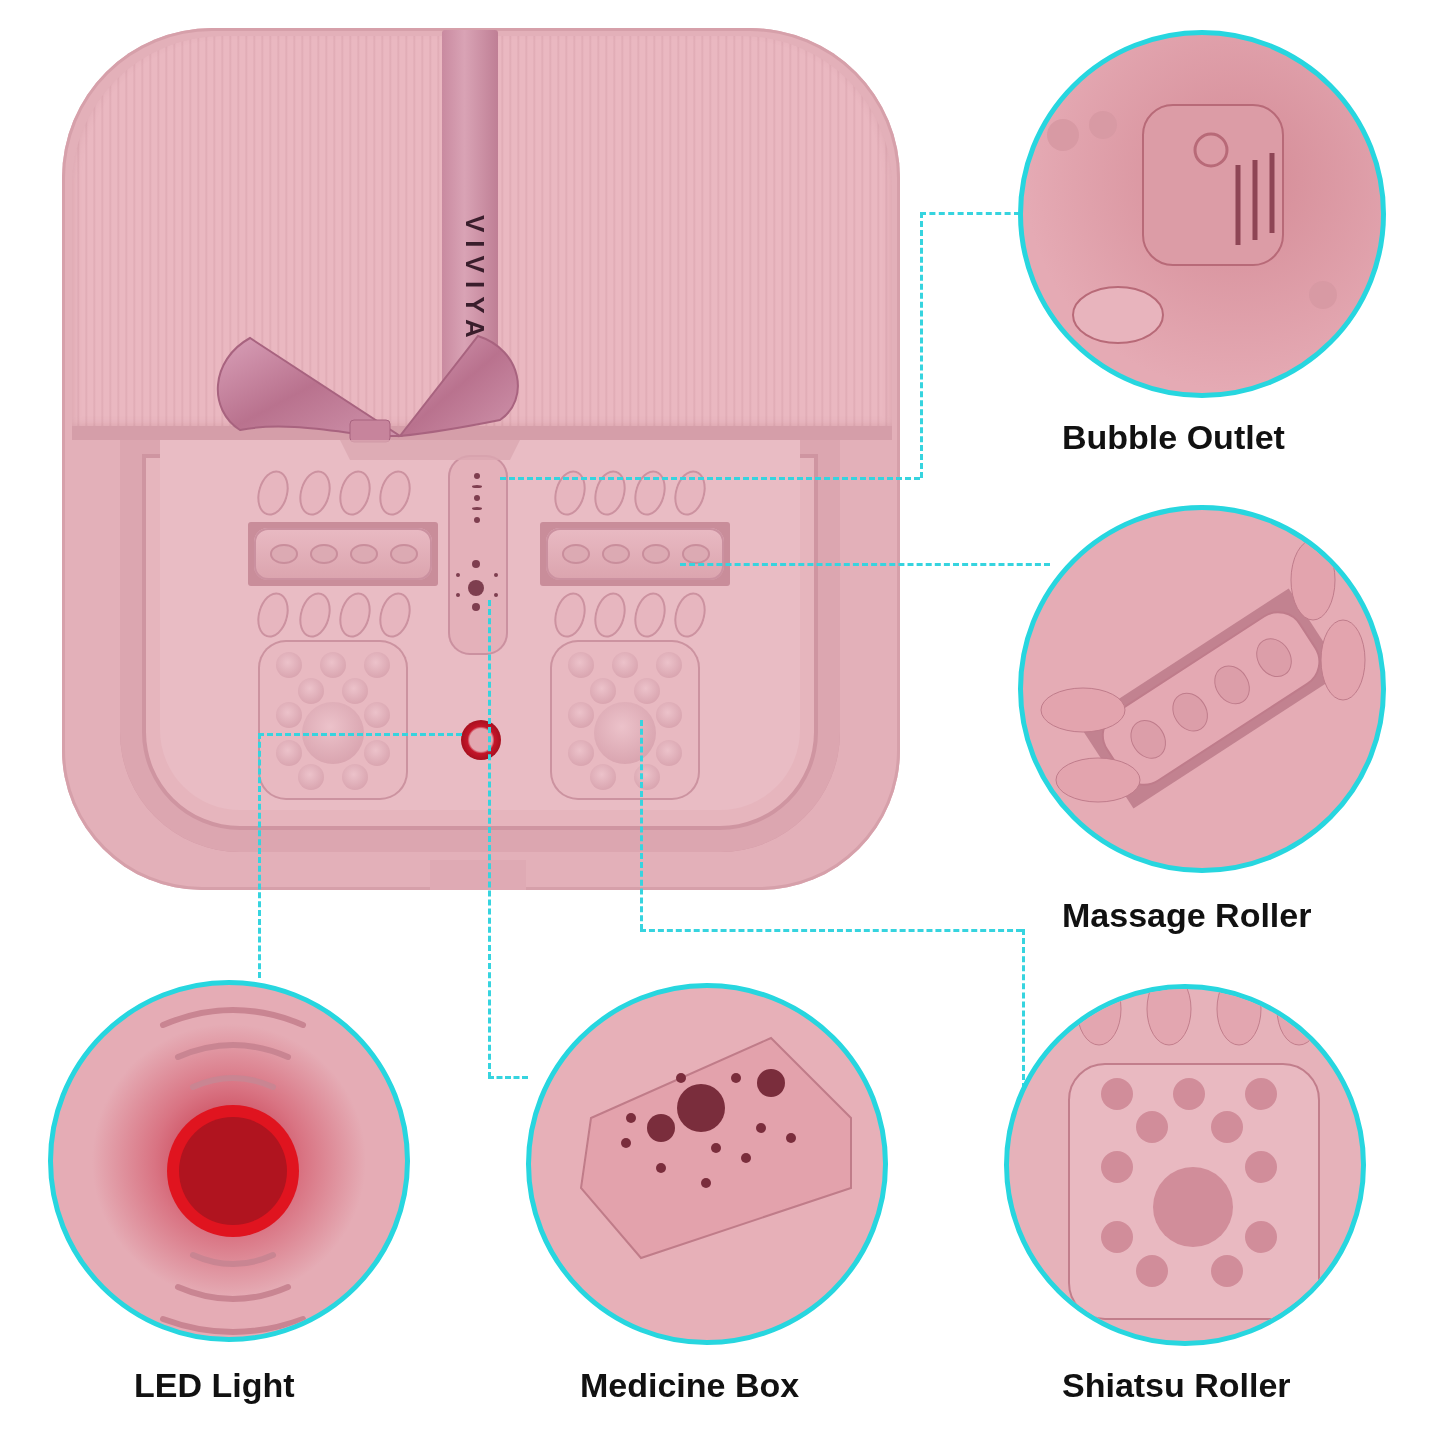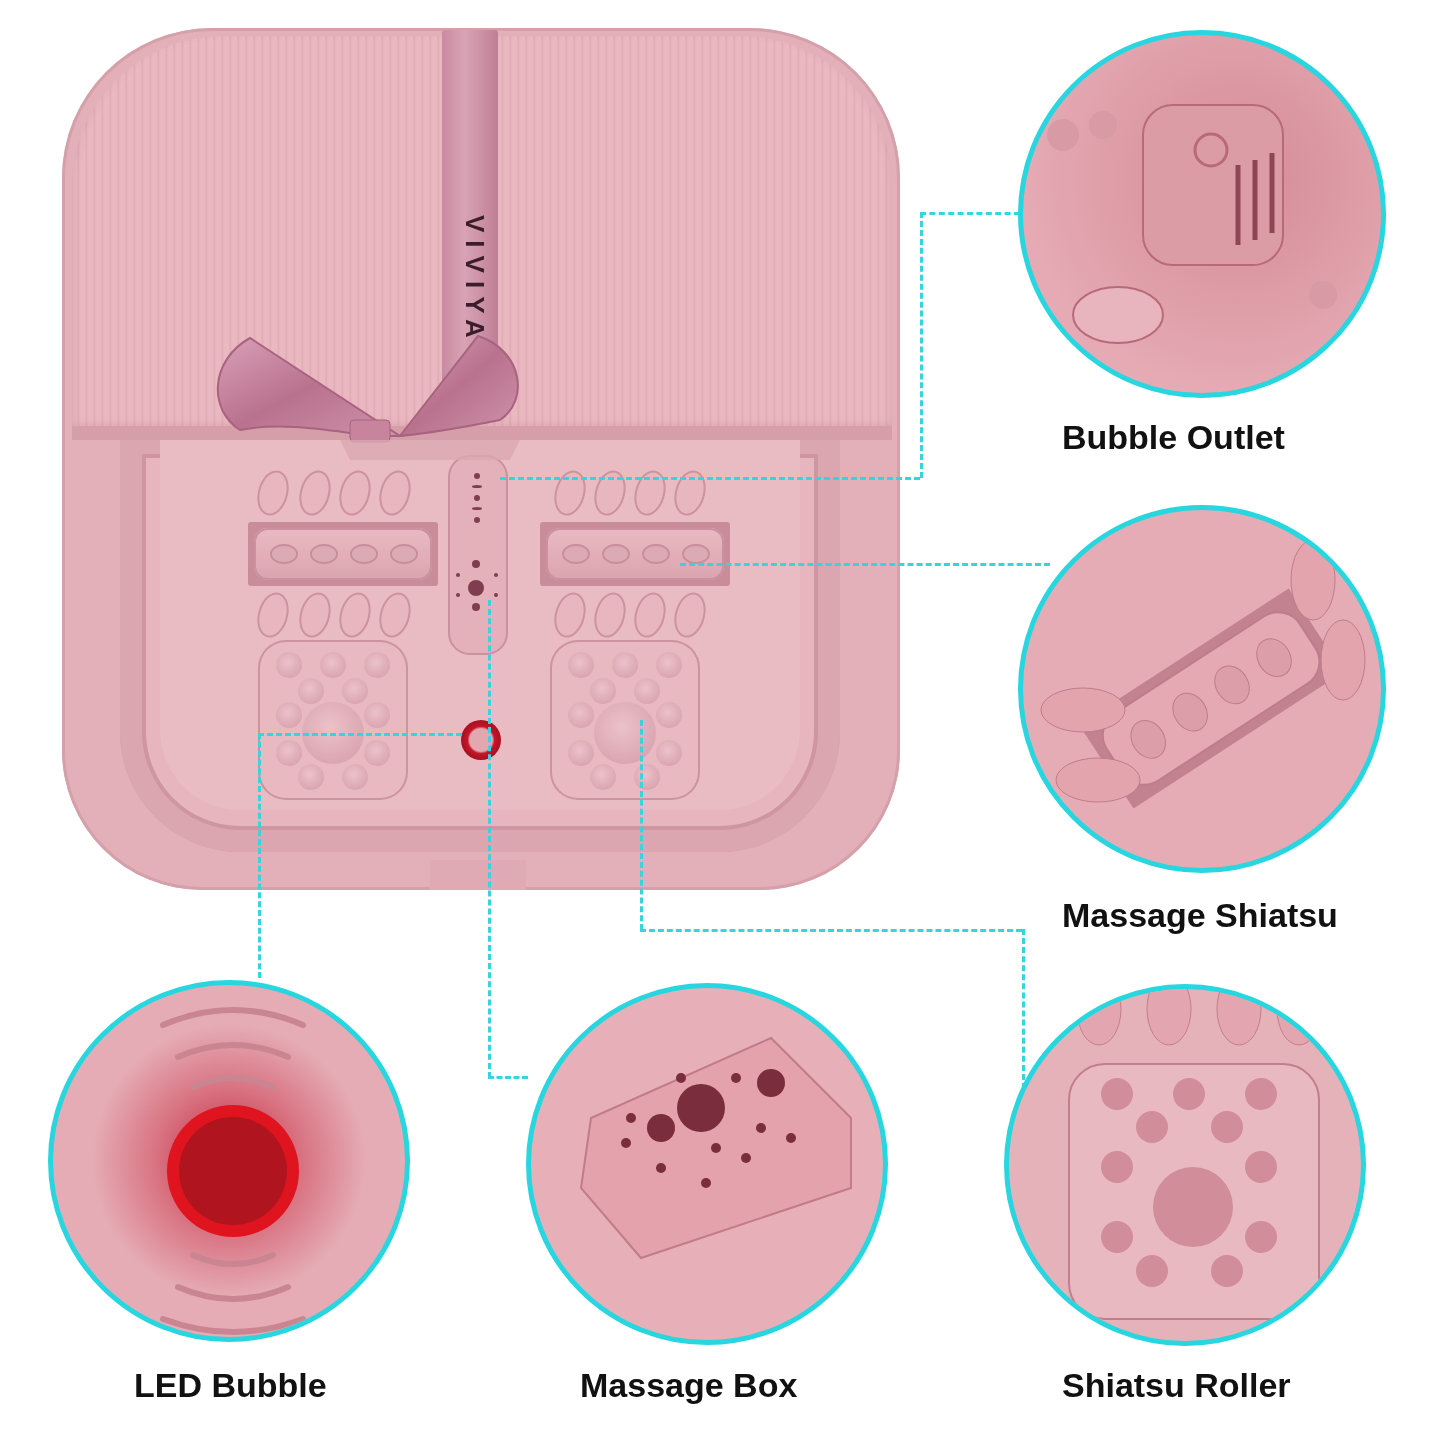--- a/index.html
+++ b/index.html
@@ -233,58 +233,58 @@
       <ellipse cx="160" cy="190" rx="16" ry="20" fill="#dc9ea9" stroke="#bf7c8b"></ellipse>
       <ellipse cx="210" cy="190" rx="16" ry="20" fill="#dc9ea9" stroke="#bf7c8b"></ellipse>
       <ellipse cx="260" cy="190" rx="16" ry="20" fill="#dc9ea9" stroke="#bf7c8b"></ellipse>
     </g>
     <ellipse cx="60" cy="200" rx="42" ry="22" fill="#e3a4ae" stroke="#bf7c8b"></ellipse>
     <ellipse cx="75" cy="270" rx="42" ry="22" fill="#e3a4ae" stroke="#bf7c8b"></ellipse>
     <ellipse cx="290" cy="70" rx="22" ry="40" fill="#e3a4ae" stroke="#bf7c8b"></ellipse>
     <ellipse cx="320" cy="150" rx="22" ry="40" fill="#e3a4ae" stroke="#bf7c8b"></ellipse>
   </svg>
 </div>
-<div class="inset-label" style="left:1062px;top:896px">Massage Shiatsu</div>
+<div class="inset-label" style="left:1062px;top:896px">Massage Roller</div>
 
 <div class="inset" style="left:48px;top:980px;width:362px;height:362px;background:radial-gradient(circle, #c0283c 0%, #d97483 30%, #e5acb5 55%)">
   <svg width="362" height="362">
     <g fill="none" stroke="#c98592" stroke-width="6" stroke-linecap="round">
       <path d="M110 40 Q 180 10 250 40"></path>
       <path d="M125 72 Q 180 48 235 72"></path>
       <path d="M140 102 Q 180 84 220 102"></path>
       <path d="M140 270 Q 180 288 220 270"></path>
       <path d="M125 302 Q 180 326 235 302"></path>
       <path d="M110 334 Q 180 360 250 334"></path>
     </g>
     <circle cx="180" cy="186" r="66" fill="#e0141f"></circle>
     <circle cx="180" cy="186" r="54" fill="#b0141f"></circle>
   </svg>
 </div>
 
-<div class="inset-label" style="left:134px;top:1366px">LED Bubble</div>
+<div class="inset-label" style="left:134px;top:1366px">LED Light</div>
 
 <div class="inset" style="left:526px;top:983px;width:362px;height:362px;background:#e7b0b8">
   <svg width="362" height="362">
     <path d="M60 130 L 240 50 L 320 130 L 320 200 L 110 270 L 50 200 Z" fill="#e3a2ac" stroke="#c07c89" stroke-width="2"></path>
     <circle cx="170" cy="120" r="24" fill="#7a2d3c"></circle>
     <circle cx="130" cy="140" r="14" fill="#7a2d3c"></circle>
     <circle cx="240" cy="95" r="14" fill="#7a2d3c"></circle>
     <circle cx="100" cy="130" r="5" fill="#7a2d3c"></circle>
       <circle cx="150" cy="90" r="5" fill="#7a2d3c"></circle>
     <circle cx="205" cy="90" r="5" fill="#7a2d3c"></circle>
       <circle cx="230" cy="140" r="5" fill="#7a2d3c"></circle>
     <circle cx="185" cy="160" r="5" fill="#7a2d3c"></circle>
       <circle cx="260" cy="150" r="5" fill="#7a2d3c"></circle>
     <circle cx="130" cy="180" r="5" fill="#7a2d3c"></circle>
       <circle cx="175" cy="195" r="5" fill="#7a2d3c"></circle>
     <circle cx="215" cy="170" r="5" fill="#7a2d3c"></circle>
       <circle cx="95" cy="155" r="5" fill="#7a2d3c"></circle>
   </svg>
 </div>
-<div class="inset-label" style="left:580px;top:1366px">Massage Box</div>
+<div class="inset-label" style="left:580px;top:1366px">Medicine Box</div>
 
 <div class="inset" style="left:1004px;top:984px;width:362px;height:362px;background:#e6b2ba">
   <svg width="362" height="362">
     <rect x="60" y="75" width="250" height="255" rx="36" fill="#e9b9c1" stroke="#c27e8c" stroke-width="2"></rect>
     <g fill="#d18d9a">
       <circle cx="108" cy="105" r="16"></circle>
         <circle cx="180" cy="105" r="16"></circle>
         <circle cx="252" cy="105" r="16"></circle>
       <circle cx="143" cy="138" r="16"></circle>
         <circle cx="218" cy="138" r="16"></circle>

